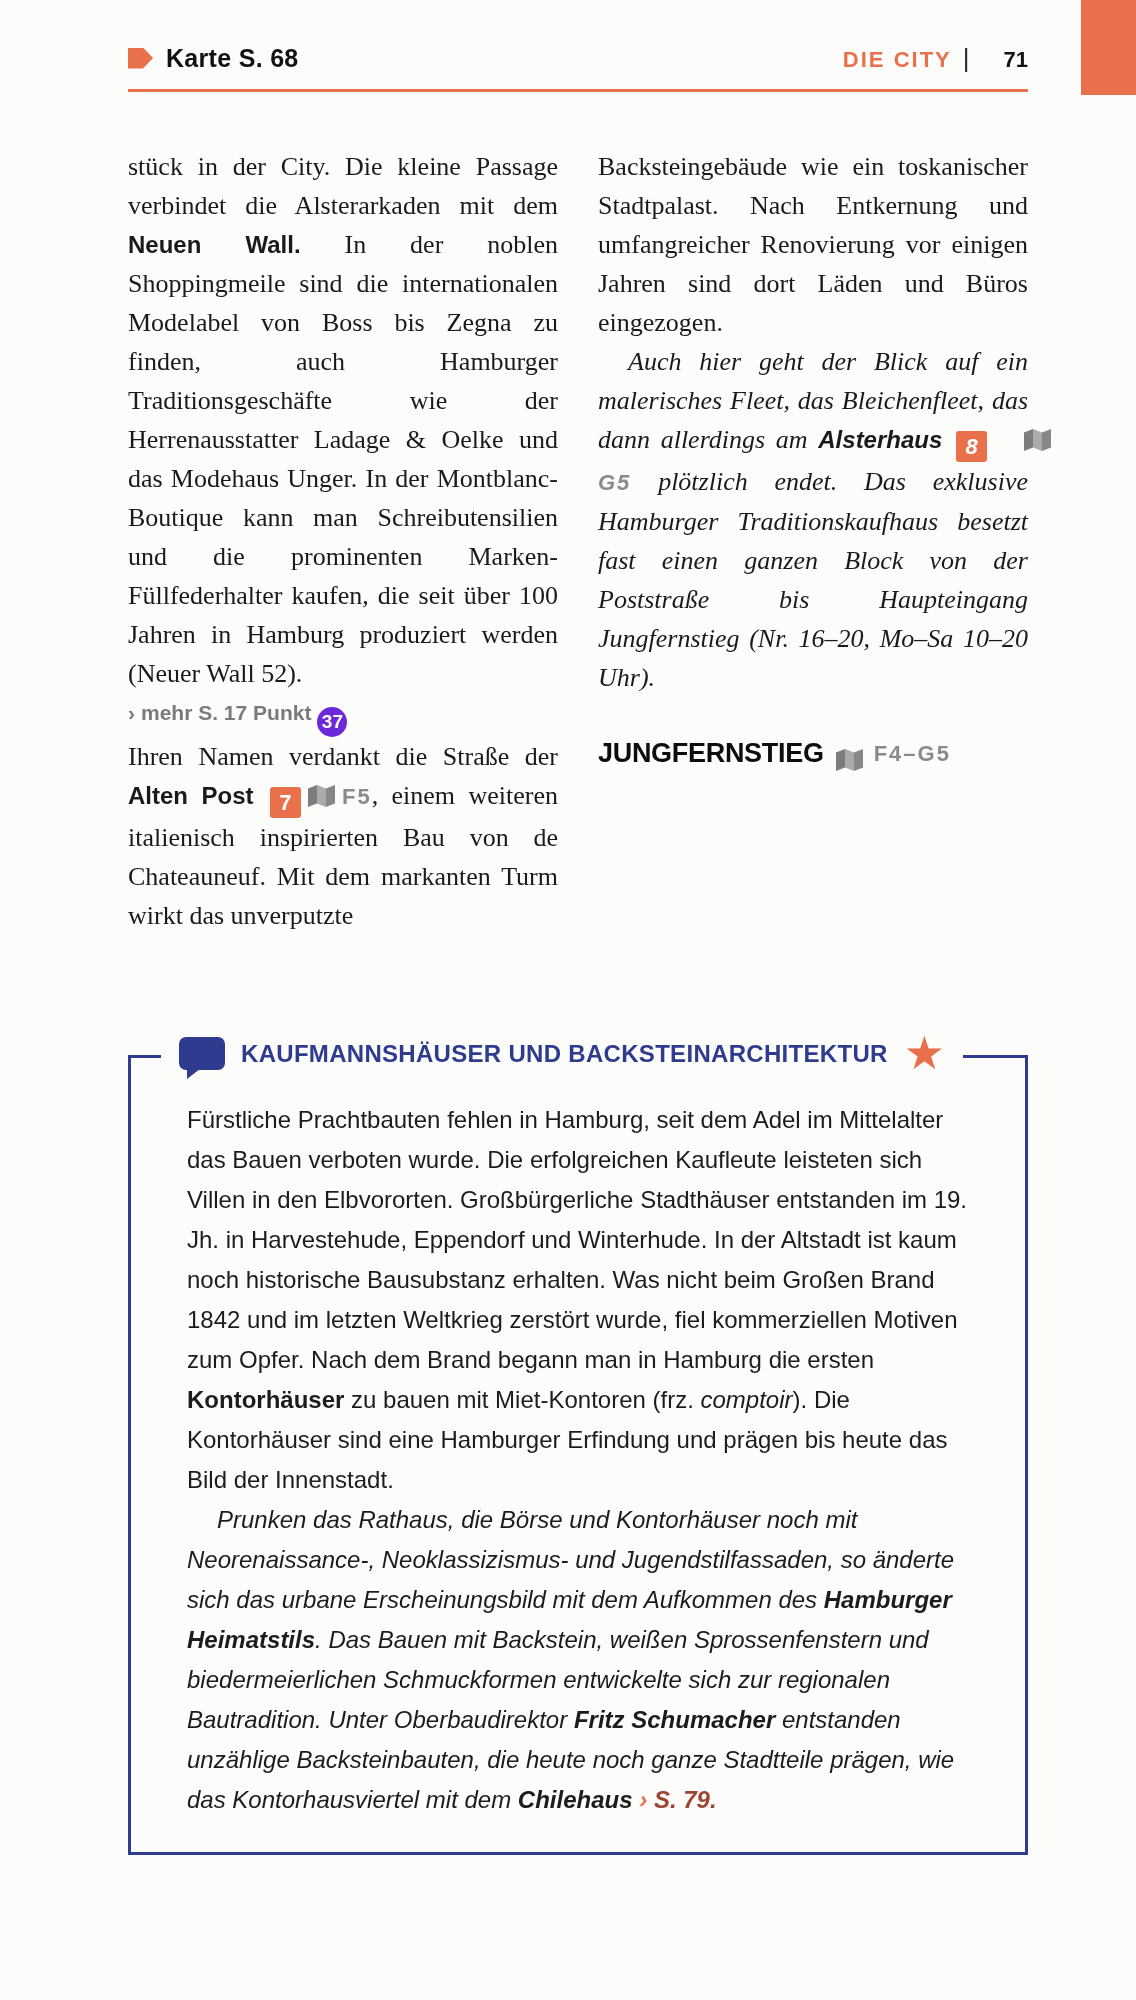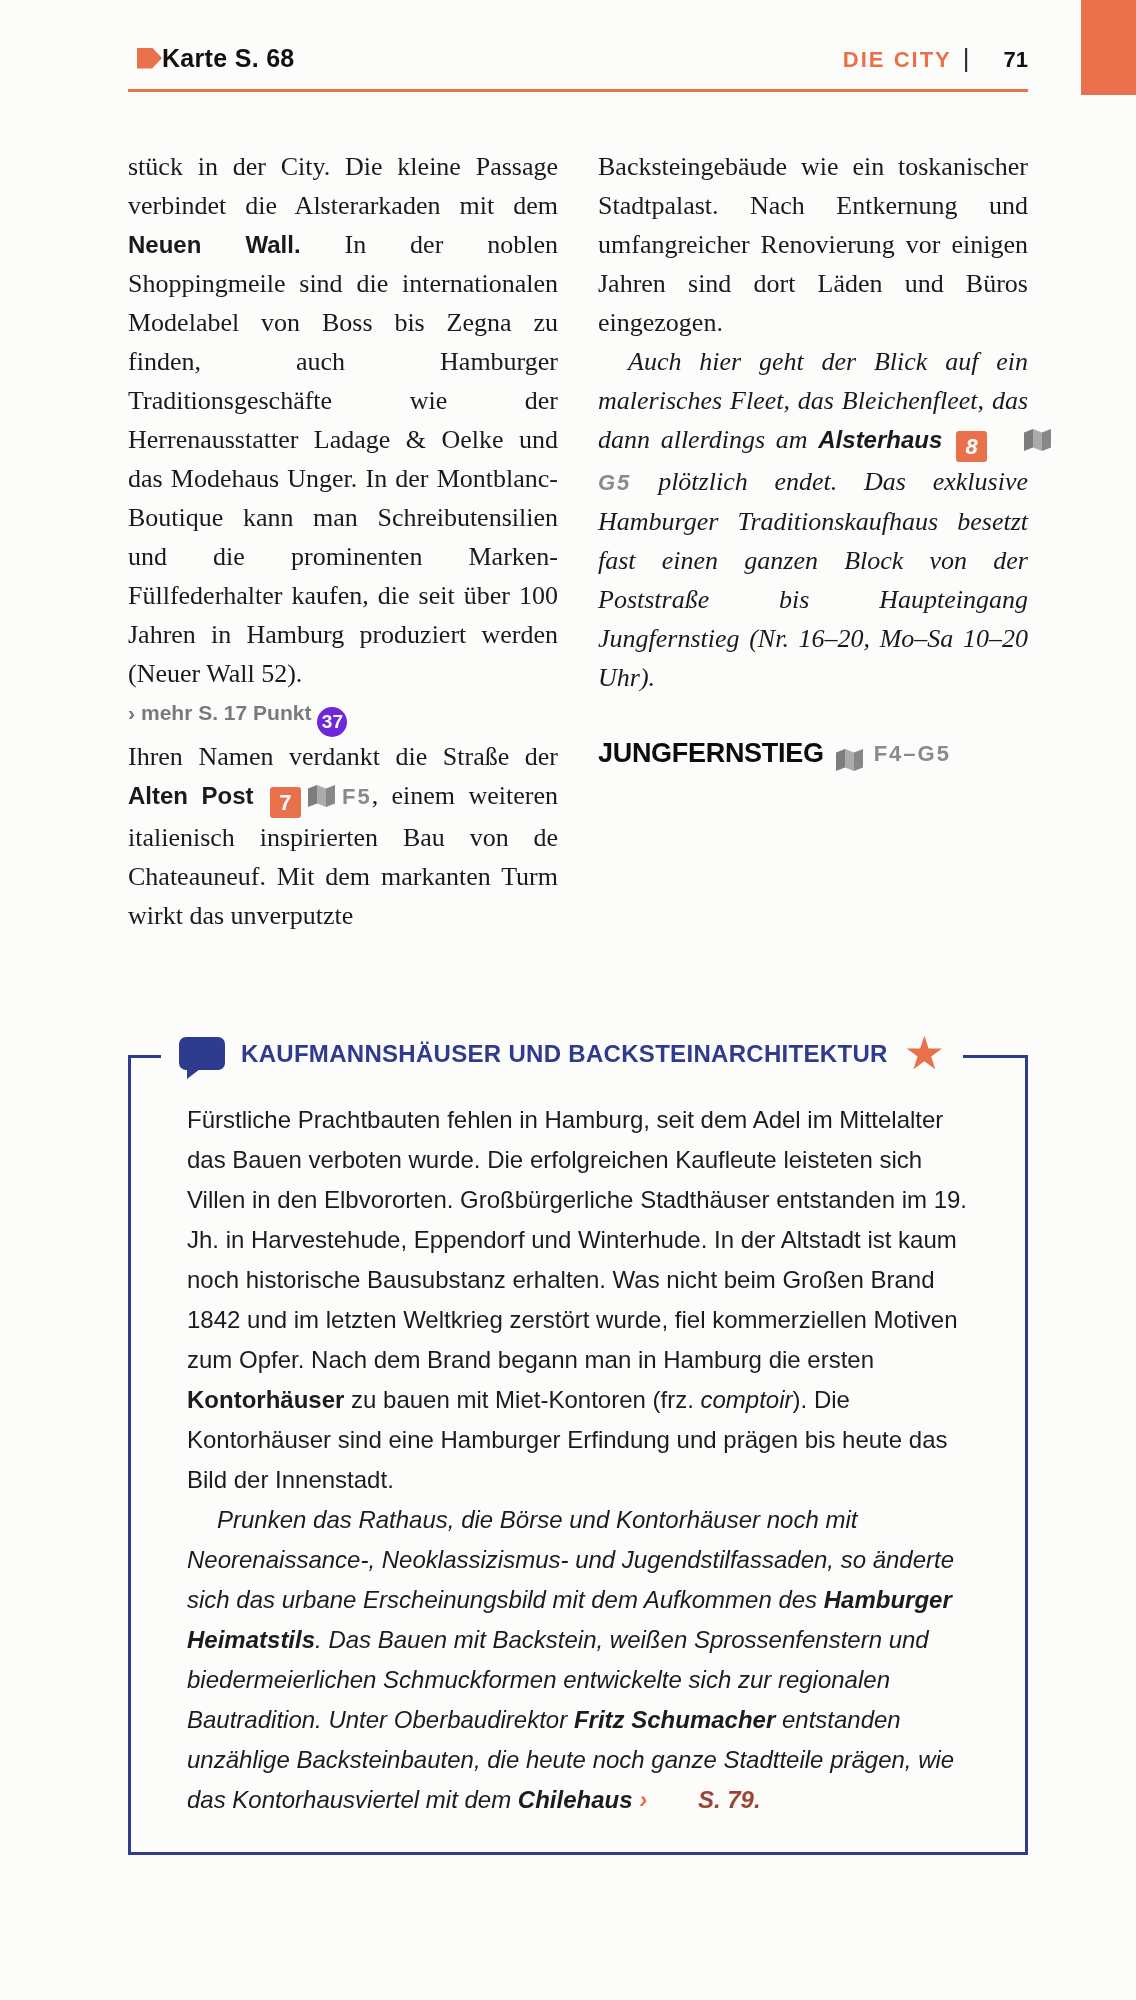--- a/index.html
+++ b/index.html
@@ -12,21 +12,21 @@
   }
   html,body{margin:0;padding:0;}
   body{
     width:1136px;height:2000px;position:relative;overflow:hidden;
     background:#fcfcfa;color:var(--text-black);
     font-family:"Liberation Serif",serif;
   }
   .corner-tab{position:absolute;top:0;right:0;width:55px;height:95px;background:var(--accent-orange);}
   .content{position:absolute;left:128px;top:0;width:900px;}
   .page-header{display:flex;align-items:center;height:32px;margin-top:42px;}
-  .header-left{display:flex;align-items:center;cursor:pointer;margin-left:9px;}
+  .header-left{display:flex;align-items:center;gap:13px;cursor:pointer;}
   .arrow-icon{width:25px;height:21px;background:var(--accent-orange);
     clip-path:polygon(0 0,60% 0,100% 50%,60% 100%,0 100%);}
   .header-left-label{font-family:"Liberation Sans",sans-serif;font-weight:700;font-size:25px;color:#111;letter-spacing:0.3px;}
   .header-right{margin-left:auto;display:flex;align-items:baseline;gap:11px;text-align:right;}
   .section-label{color:var(--accent-orange);font-family:"Liberation Sans",sans-serif;font-weight:700;font-size:22px;letter-spacing:2px;}
   .separator{color:#2a2a2a;font-family:"Liberation Sans",sans-serif;font-weight:400;font-size:26px;}
   .page-number{font-family:Liberation Sans, sans-serif;font-weight:700;font-size:22px;color:#111;margin-left:23px;}
   .header-rule{border:none;border-top:3px solid var(--accent-orange);margin:15px 0 0 0;width:900px;}
 
   .columns{display:flex;gap:40px;margin-top:55px;}
@@ -36,21 +36,21 @@
 
   .run.bold-sans{font-family:"Liberation Sans",sans-serif;font-weight:700;font-size:24px;}
   .run.bold{font-weight:700;}
   .run.italic{font-style:italic;}
   .run.grid-ref{font-family:"Liberation Sans",sans-serif;font-weight:700;font-size:22px;
     color:var(--grid-gray);letter-spacing:2px;white-space:nowrap;}
   .run.badge-square{display:inline-block;width:31px;height:31px;background:var(--accent-orange);
     color:#fff;font-family:"Liberation Sans",sans-serif;font-weight:700;font-size:22px;line-height:31px;
     text-align:center;border-radius:3px;margin:0 7px 0 3px;vertical-align:-6px;text-indent:0;}
   .run.chevron{color:var(--accent-orange);font-family:"Liberation Sans",sans-serif;font-weight:700;}
-  .run.page-ref{color:var(--page-ref-red);font-family:"Liberation Sans",sans-serif;font-weight:700;cursor:pointer;margin-left:44px;}
+  .run.page-ref{color:var(--page-ref-red);font-family:"Liberation Sans",sans-serif;font-weight:700;cursor:pointer;}
   .map-icon{display:inline-block;width:27px;height:22px;vertical-align:-3px;margin-right:7px;}
 
   .crossref{font-family:"Liberation Sans",sans-serif;font-weight:700;font-size:21px;
     color:var(--link-gray);text-align:left;cursor:pointer;}
   .crossref-chevron{margin-right:6px;}
   .badge-circle{display:inline-block;width:30px;height:30px;border-radius:50%;background:#6d28d9;
     color:#fff;text-align:center;line-height:30px;font-family:"Liberation Sans",sans-serif;
     font-weight:700;font-size:19px;vertical-align:-8px;margin-left:6px;}
 
   .poi-heading{margin-top:37px;margin-bottom:7px;display:flex;align-items:center;gap:9px;text-align:left;}

